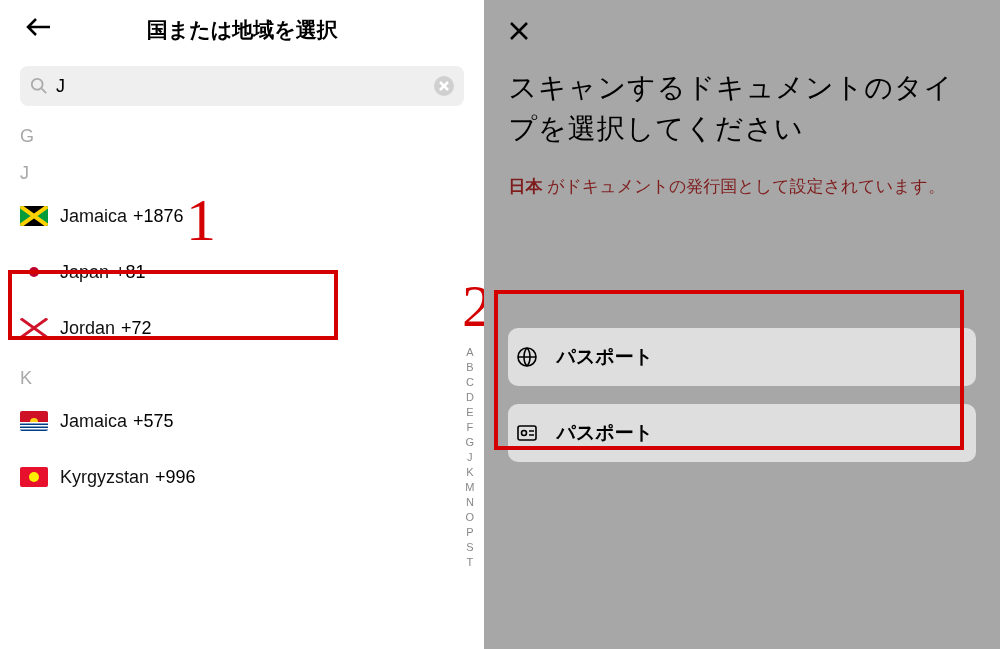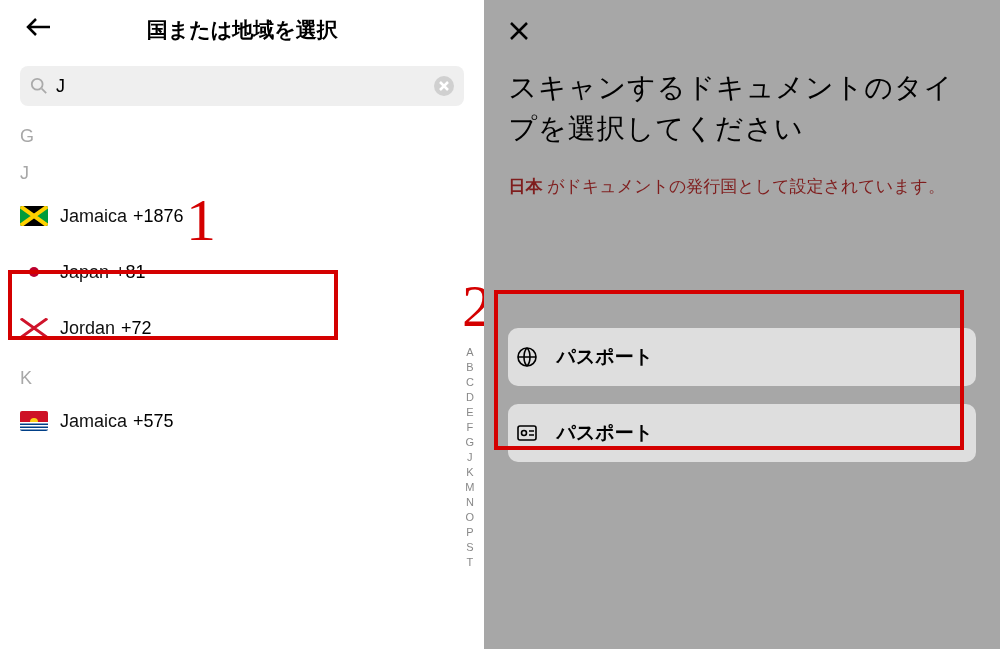--- a/index.html
+++ b/index.html
@@ -121,20 +121,30 @@
             <rect width="28" height="11" fill="#CE1126"></rect>
             <circle cx="14" cy="11" r="4" fill="#FCD116"></circle>
             <rect y="11" width="28" height="9" fill="#003F87"></rect>
             <rect y="11" width="28" height="1.5" fill="#fff"></rect>
             <rect y="14" width="28" height="1.5" fill="#fff"></rect>
             <rect y="17" width="28" height="1.5" fill="#fff"></rect>
           </svg>
         </span>
         <span class="name">Jamaica</span>
         <span class="code">+575</span>
+      </div>
+      <div class="row">
+        <span class="flag">
+          <svg viewBox="0 0 28 20">
+            <rect width="28" height="20" fill="#E8112D"></rect>
+            <circle cx="14" cy="10" r="5" fill="#FFEF00"></circle>
+          </svg>
+        </span>
+        <span class="name">Kyrgyzstan</span>
+        <span class="code">+996</span>
       </div>
     </div>
 
   <div class="alpha" id="alpha-index">
       <span>A</span>
       <span>B</span>
       <span>C</span>
       <span>D</span>
       <span>E</span>
       <span>F</span>

